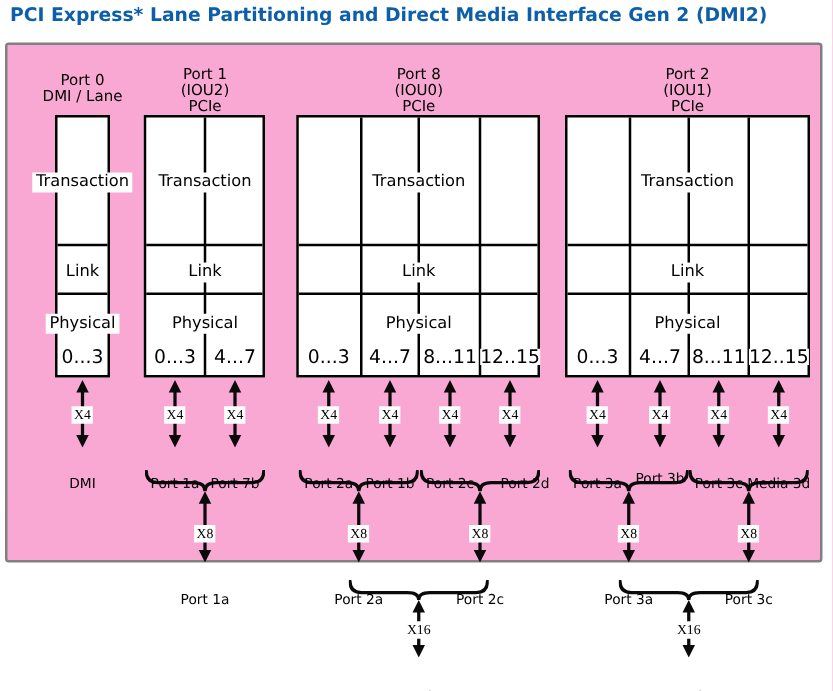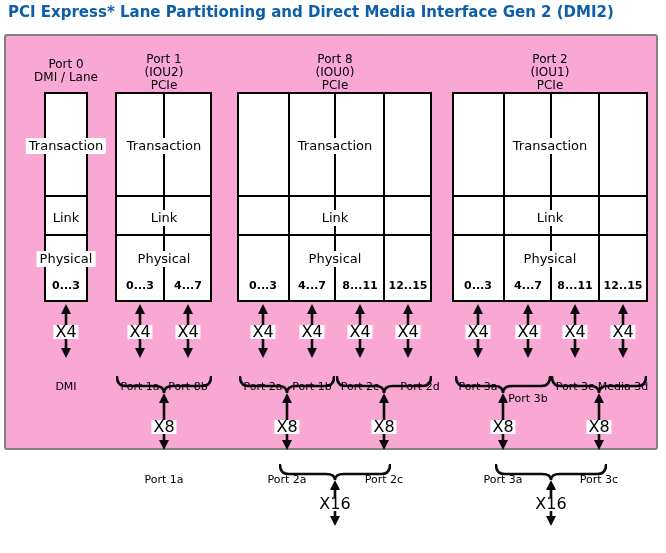--- a/index.html
+++ b/index.html
@@ -14,22 +14,22 @@
   .frame{
     position:absolute;left:4px;top:34px;width:654px;height:416px;
     border:2px solid #808080;border-radius:3px;box-sizing:border-box;background:#f9a8d4;
   }
   .pbox{position:absolute;border:2px solid #000;box-sizing:border-box;background:#fff;z-index:1;}
   .hline{position:absolute;left:0;right:0;height:2px;background:#000;}
   .vline{position:absolute;top:0;bottom:0;width:2px;background:#000;}
   .hdr{position:absolute;transform:translateX(-50%);text-align:center;font-size:12px;line-height:13px;white-space:nowrap;z-index:5;}
   .hdr span{display:block;}
   .lay{position:absolute;transform:translateX(-50%);font-size:13px;line-height:16px;background:#fff;padding:0 3px;white-space:nowrap;z-index:5;}
-  .lane{position:absolute;transform:translateX(-50%);font-size:11px;line-height:13px;background:#fff;z-index:4;white-space:nowrap;font-weight:bold;}
-  .xl{position:absolute;transform:translateX(-50%);font-size:16px;line-height:14px;background:#fff;padding:0 2px;z-index:6;white-space:nowrap;}
+  .lane{position:absolute;transform:translateX(-50%);font-size:15px;line-height:13px;background:#fff;z-index:4;white-space:nowrap;}
+  .xl{position:absolute;transform:translateX(-50%);font-size:11px;line-height:14px;background:#fff;padding:0 2px;z-index:6;white-space:nowrap;font-family:Liberation Serif, serif;}
   .tl{position:absolute;transform:translateX(-50%);font-size:11px;line-height:13px;z-index:5;white-space:nowrap;margin-top:20px;}
   .arr{position:absolute;z-index:2;}
   .arr polygon,.arr rect{fill:#0a0a0a;}
   .brace{position:absolute;z-index:2;}
   .brace path{stroke:#0a0a0a;stroke-width:2.6;fill:none;stroke-linecap:round;}
 </style>
 </head>
 <body>
 
 <div class="title">PCI Express* Lane Partitioning and Direct Media Interface Gen 2 (DMI2)</div>
@@ -126,21 +126,21 @@
     </svg>
   <span class="xl" style="left:134px;top:289px">X4</span>
   <span class="tl" style="left:134px;top:324px">Port 1a</span>
 
   <svg class="arr" style="left:176px;top:268px" width="12" height="54" viewBox="0 0 12 54">
       <polygon points="6,0 1,10 11,10"></polygon>
       <rect x="4.7" y="8" width="2.6" height="38"></rect>
       <polygon points="6,54 1,44 11,44"></polygon>
     </svg>
   <span class="xl" style="left:182px;top:289px">X4</span>
-  <span class="tl" style="left:182px;top:324px">Port 8b</span>
+  <span class="tl" style="left:182px;top:324px">Port 7b</span>
 
   <svg class="arr" style="left:251px;top:268px" width="12" height="54" viewBox="0 0 12 54">
       <polygon points="6,0 1,10 11,10"></polygon>
       <rect x="4.7" y="8" width="2.6" height="38"></rect>
       <polygon points="6,54 1,44 11,44"></polygon>
     </svg>
   <span class="xl" style="left:257px;top:289px">X4</span>
   <span class="tl" style="left:257px;top:324px">Port 2a</span>
 
   <svg class="arr" style="left:300px;top:268px" width="12" height="54" viewBox="0 0 12 54">
@@ -174,21 +174,21 @@
     </svg>
   <span class="xl" style="left:472px;top:289px">X4</span>
   <span class="tl" style="left:472px;top:324px">Port 3a</span>
 
   <svg class="arr" style="left:516px;top:268px" width="12" height="54" viewBox="0 0 12 54">
       <polygon points="6,0 1,10 11,10"></polygon>
       <rect x="4.7" y="8" width="2.6" height="38"></rect>
       <polygon points="6,54 1,44 11,44"></polygon>
     </svg>
   <span class="xl" style="left:522px;top:289px">X4</span>
-  <span class="tl" style="left:522px;top:336px">Port 3b</span>
+  <span class="tl" style="left:522px;top:320px">Port 3b</span>
 
   <svg class="arr" style="left:563px;top:268px" width="12" height="54" viewBox="0 0 12 54">
       <polygon points="6,0 1,10 11,10"></polygon>
       <rect x="4.7" y="8" width="2.6" height="38"></rect>
       <polygon points="6,54 1,44 11,44"></polygon>
     </svg>
   <span class="xl" style="left:569px;top:289px">X4</span>
   <span class="tl" style="left:569px;top:324px">Port 3c</span>
 
   <svg class="arr" style="left:611px;top:268px" width="12" height="54" viewBox="0 0 12 54">

